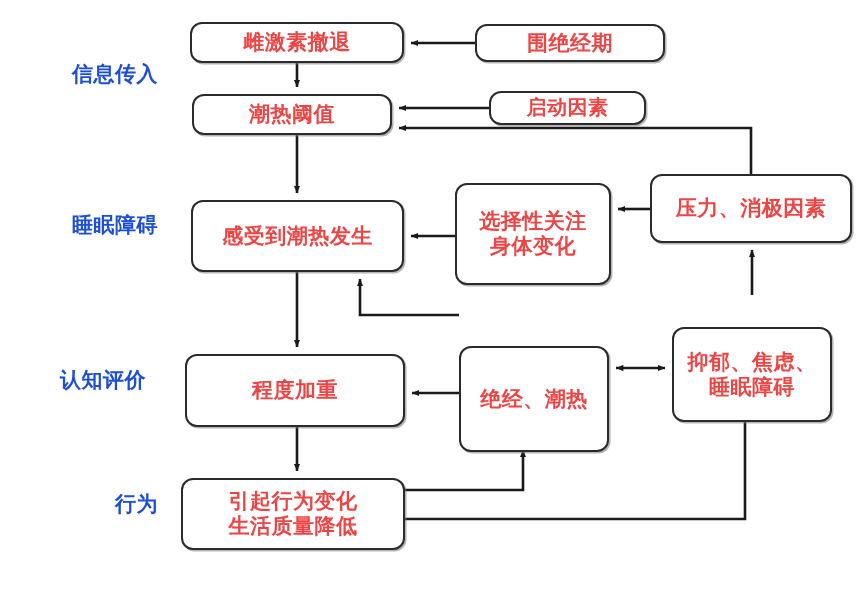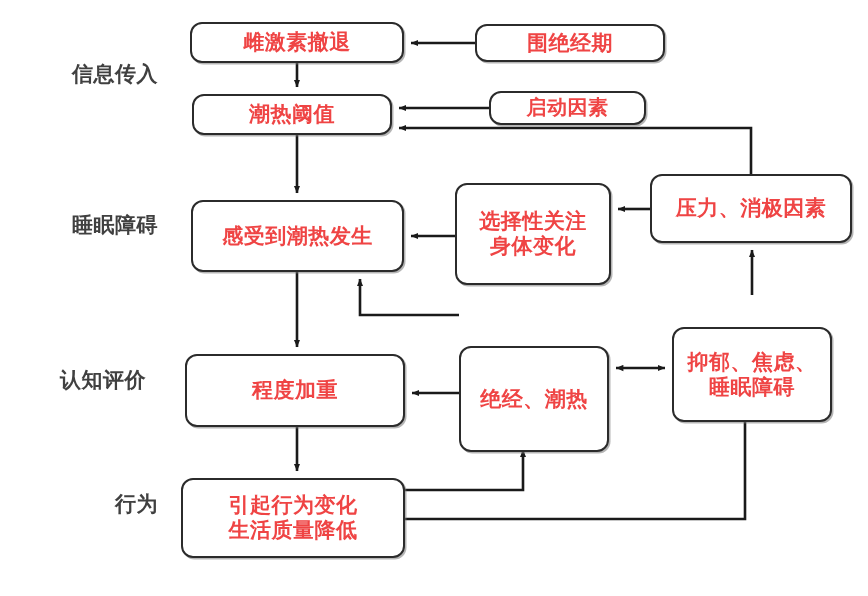--- a/index.html
+++ b/index.html
@@ -36,21 +36,21 @@
     font-weight: 700;
     font-size: 21px;
     line-height: 1.18;
     letter-spacing: 0.5px;
     box-shadow: 1.5px 1.5px 0 rgba(120,120,120,0.55);
     white-space: pre-line;
     z-index: 2;
   }
   .stage-label {
     position: absolute;
-    color: #404040;
+    color: #1d4ed8;
     font-weight: 700;
     font-size: 21px;
     letter-spacing: 0.5px;
     text-align: right;
     white-space: nowrap;
     z-index: 2;
   }
 </style>
 </head>
 <body>
@@ -121,16 +121,16 @@
 
   <div class="node" style="left:650px; top:174px; width:202px; height:69px;">压力、消极因素</div>
 
   <div class="node" style="left:672px; top:295px; width:160px; height:95px;margin-top:32px;">抑郁、焦虑、
 睡眠障碍</div>
 
   <div class="node" style="left:185px; top:354px; width:220px; height:73px;">程度加重</div>
 
   <div class="node" style="left:459px; top:346px; width:150px; height:106px;">绝经、潮热</div>
 
-  <div class="node" style="left:181px; top:478px; width:224px; height:80px;">引起行为变化
+  <div class="node" style="left:181px; top:478px; width:224px; height:72px;">引起行为变化
 生活质量降低</div>
 
 </div>
 
 </body></html>

